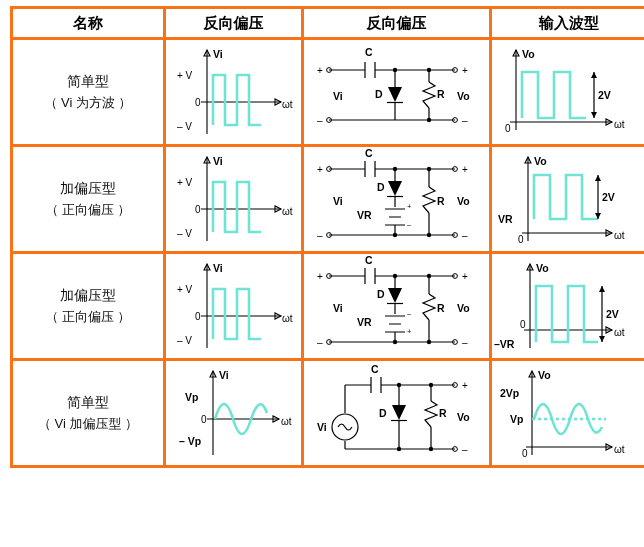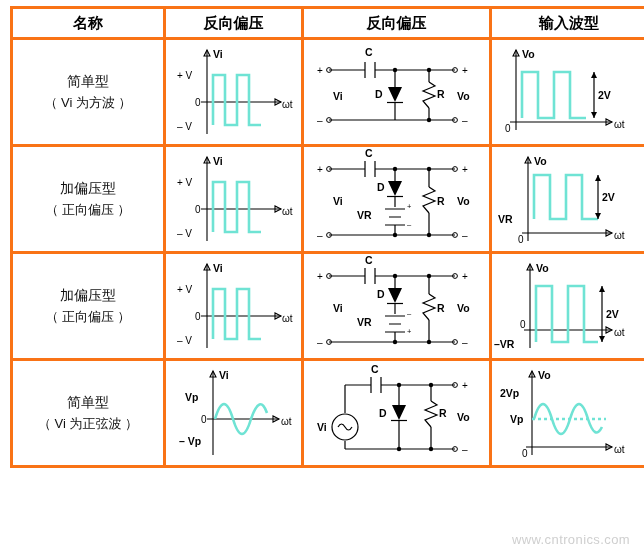--- a/index.html
+++ b/index.html
@@ -277,21 +277,21 @@
           <path d="M108 30 l-3 6 l6 0 z" fill="#000"></path>
           <path d="M108 86 l-3 -6 l6 0 z" fill="#000"></path>
           <text class="lblb" x="112" y="62">2V</text>
         </svg>
       </td>
     </tr>
 
     <tr>
       <td class="namecell">
         <div>简单型</div>
-        <div class="sub">（ Vi 为正弦波 ）</div>
+        <div class="sub">（ Vi 加偏压型 ）</div>
       </td>
       <td>
         <svg width="130" height="100" viewBox="0 0 130 100">
           <path class="ax" d="M44 8 L44 92"></path>
           <path class="ax" d="M38 56 L110 56"></path>
           <path class="ax" d="M110 56 l-6 -3 l0 6 z" fill="#000" stroke="none"></path>
           <path class="ax" d="M44 8 l-3 6 l6 0 z" fill="#000" stroke="none"></path>
           <text class="lblb" x="50" y="16">Vi</text>
           <text class="lblb" x="16" y="38">Vp</text>
           <text class="lbl" x="32" y="60">0</text>
@@ -343,14 +343,13 @@
           <text class="lbl" x="28" y="94">0</text>
           <text class="lbl" x="120" y="90">ωt</text>
           <path class="wave" d="M40 56 Q49 26 58 56 Q67 86 76 56 Q85 26 94 56 Q101 78 108 64"></path>
           <path class="wave" style="stroke-dasharray:3 3" d="M38 56 L112 56"></path>
         </svg>
       </td>
     </tr>
   </tbody>
 </table>
 
-<div class="wm">www.cntronics.com</div>
 </div>
 
 </body></html>

